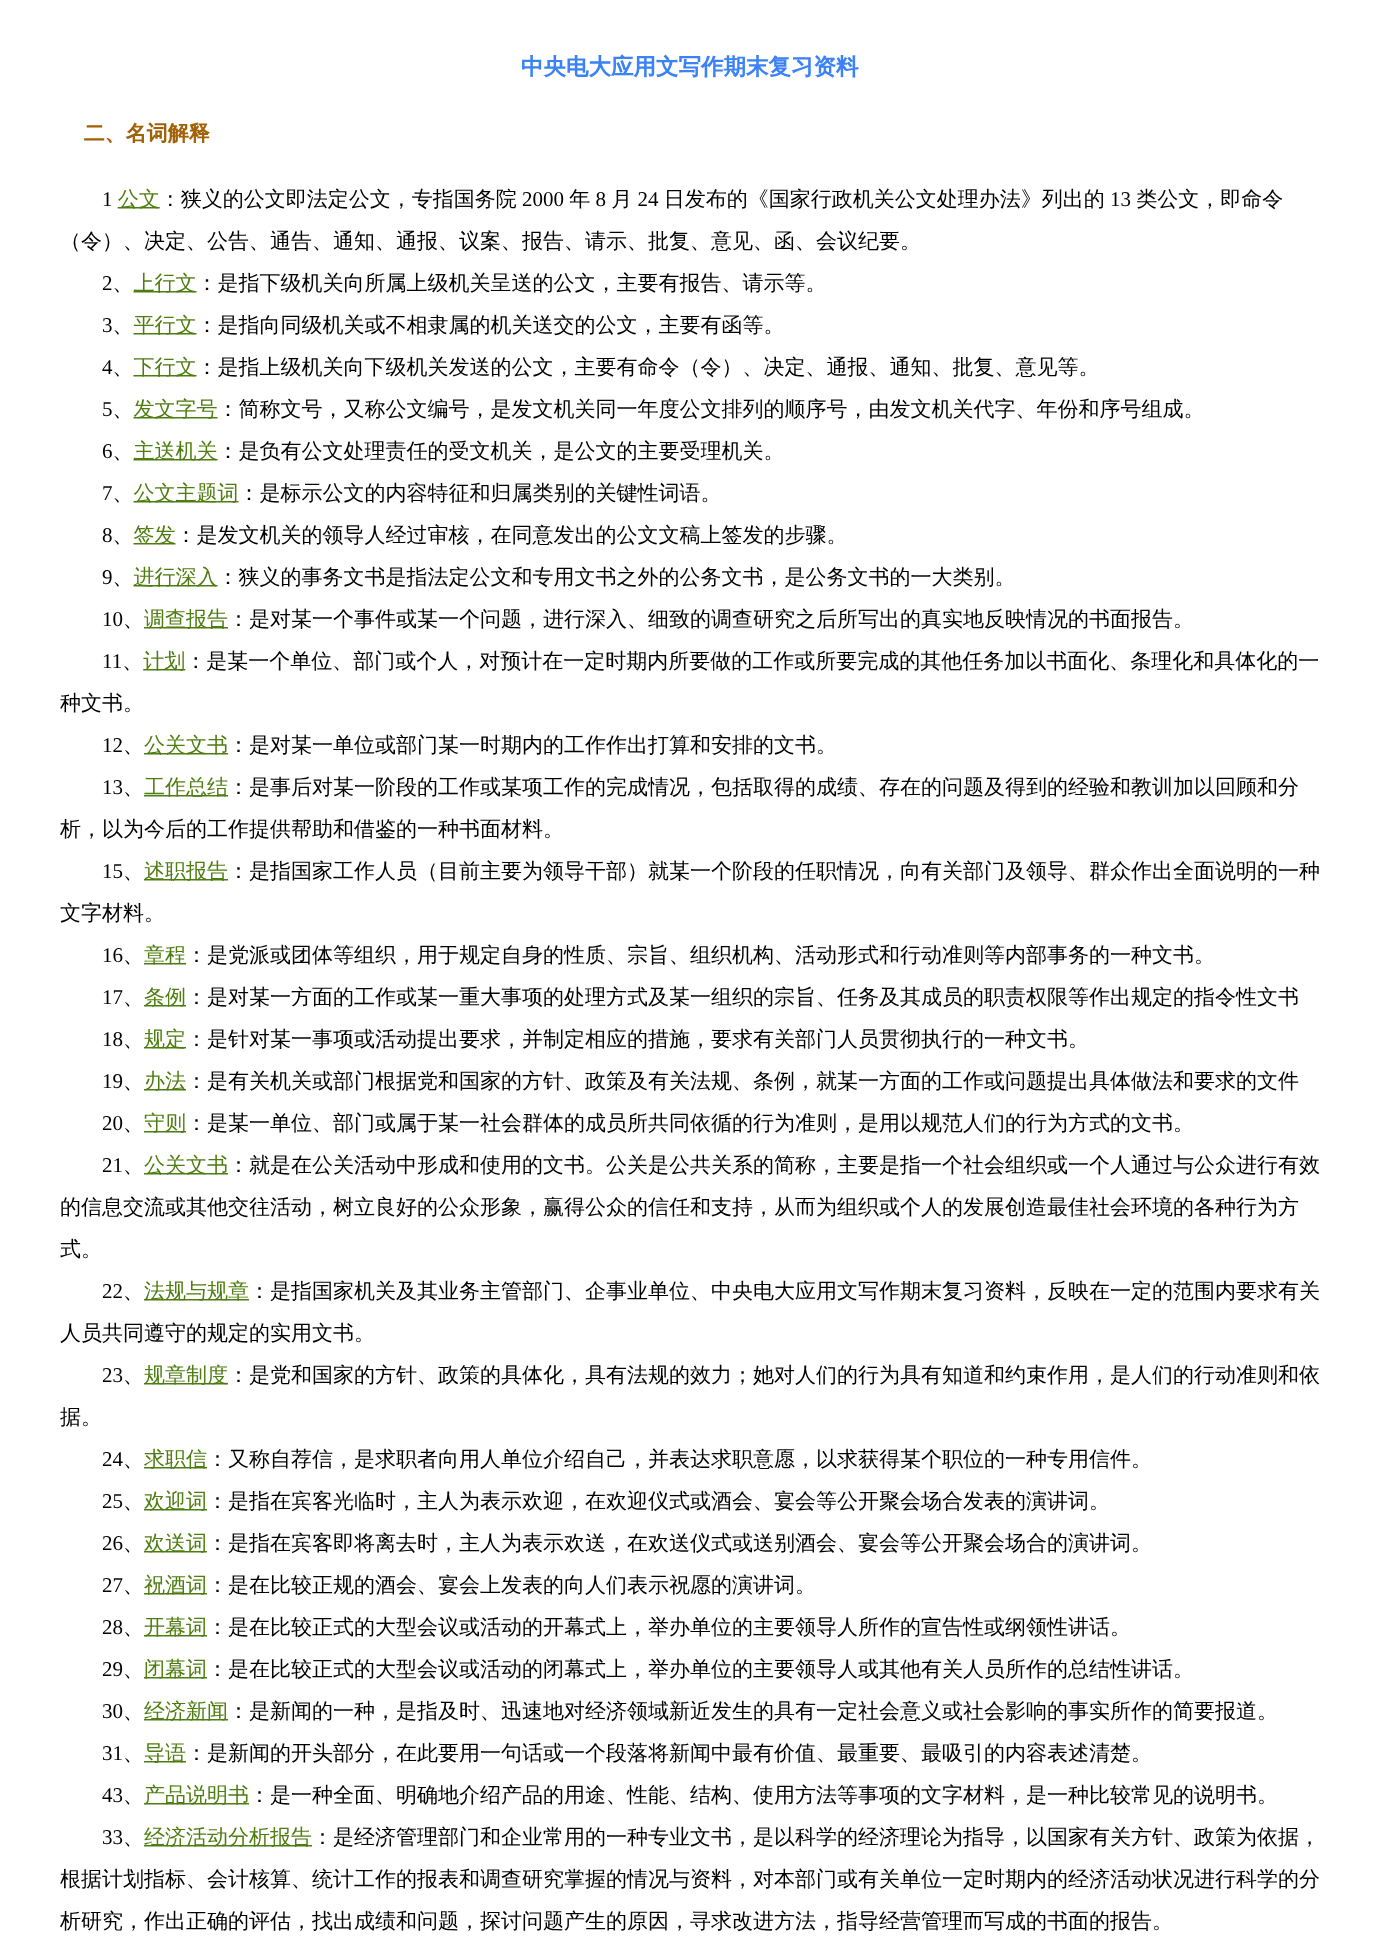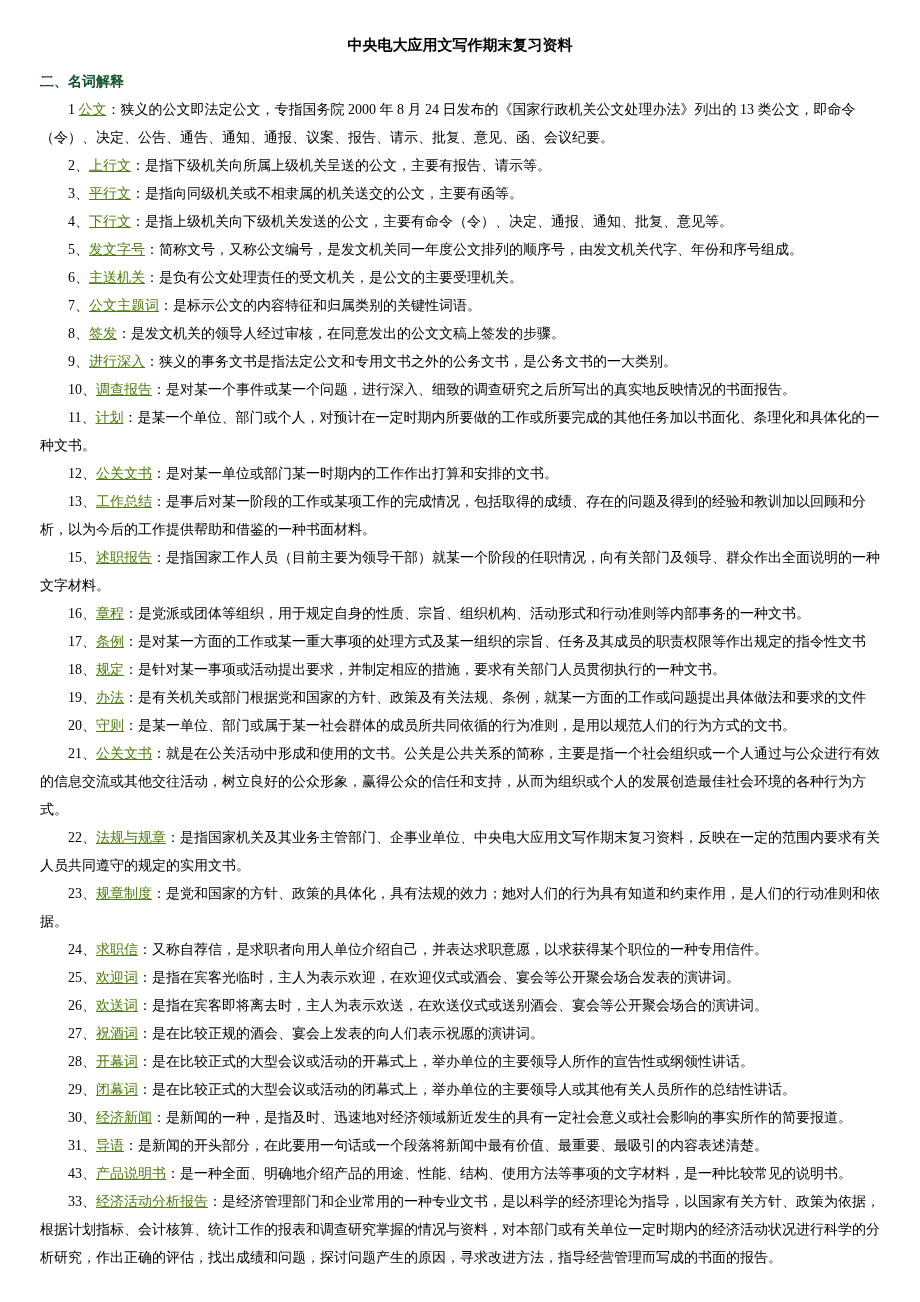--- a/index.html
+++ b/index.html
@@ -11,26 +11,26 @@
     margin: 0;
     padding: 30px 40px;
     width: 920px;
     box-sizing: border-box;
   }
   .title {
     text-align: center;
     font-weight: bold;
     font-size: 15px;
     margin-bottom: 8px;
-    color: #000000;
+    color: #3b82f6;
   }
   .section-heading {
     font-weight: bold;
-    color: #14532d;
-    margin: 0;
+    color: #a16207;
+    margin: 16px;
   }
   .entry {
     text-indent: 2em;
     margin: 0;
   }
   .term {
     color: #4d7c0f;
     text-decoration: underline;
     cursor: pointer;
   }

